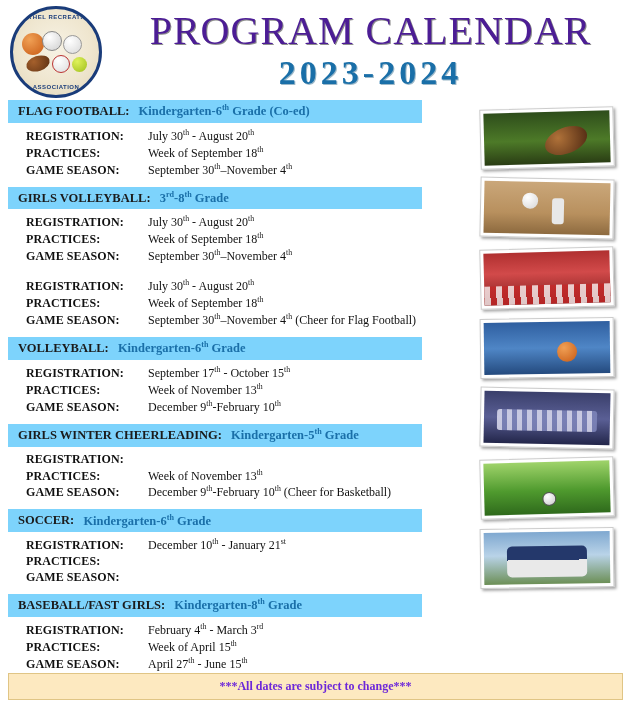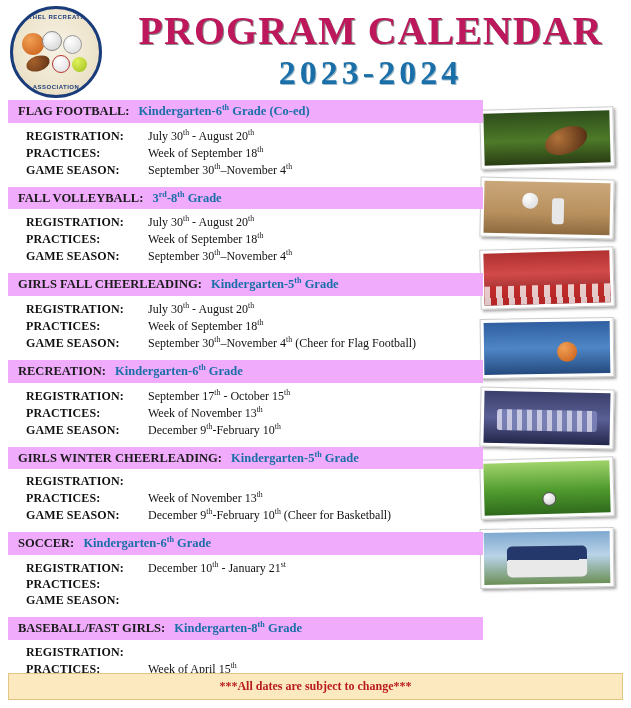--- a/index.html
+++ b/index.html
@@ -63,22 +63,22 @@
   .title-wrap {
     position: absolute;
     left: 110px;
     right: 0;
     top: 10px;
     text-align: center;
   }
   .title {
     font-family: "Liberation Serif", serif;
     font-size: 40px;
-    font-weight: bold;
-    color: #be185d;
+    font-weight: normal;
+    color: #4c1d95;
     letter-spacing: 1px;
     line-height: 1.05;
     text-shadow: 1px 1px 0 #8d8d8d;
   }
   .subtitle {
     font-family: Liberation Serif, serif;
     font-size: 34px;
     font-weight: bold;
     color: #1a6fa8;
     letter-spacing: 4px;
@@ -90,23 +90,23 @@
   .content {
     position: relative;
     padding: 0 8px;
     box-sizing: border-box;
   }
   .section {
     position: relative;
     margin-bottom: 6px;
   }
   .band {
-    background: #f0abfc;
+    background: #7dd3fc;
     padding: 3px 6px 3px 10px;
-    width: 475px;
+    width: 414px;
     box-sizing: border-box;
     font-family: "Liberation Serif", serif;
     font-size: 12.5px;
     font-weight: bold;
     color: #1b1b1b;
     line-height: 1.25;
   }
   .band .grade {
     color: #1a6fa8;
     margin-left: 6px;
@@ -209,21 +209,21 @@
   .footer {
     position: absolute;
     left: 8px;
     right: 8px;
     bottom: 8px;
     background: #fde9c0;
     border: 1px solid #e0c585;
     text-align: center;
     font-size: 12px;
     font-weight: bold;
-    color: #b91c1c;
+    color: #6d28d9;
     padding: 5px 6px;
     font-family: "Liberation Serif", serif;
   }
 </style>
 </head>
 <body>
 
 <div class="header">
   <div class="logo">
     <div class="ring-text ring-top">BETHEL RECREATION</div>
@@ -285,63 +285,59 @@
       </div>
       <div class="row">
         <span class="lbl">GAME SEASON:</span>
         <span class="val">September 30<sup>th</sup>–November 4<sup>th</sup></span>
       </div>
     </div>
   </div>
 
   <div class="section">
     <div class="band">
-      <span>FALL VOLLEYBALL:</span>
+      <span>GIRLS VOLLEYBALL:</span>
       <span class="grade">3<sup>rd</sup>-8<sup>th</sup> Grade</span>
     </div>
     <div class="rows">
       <div class="row">
         <span class="lbl">REGISTRATION:</span>
         <span class="val">July 30<sup>th</sup> - August 20<sup>th</sup></span>
       </div>
       <div class="row">
         <span class="lbl">PRACTICES:</span>
         <span class="val">Week of September 18<sup>th</sup></span>
       </div>
       <div class="row">
         <span class="lbl">GAME SEASON:</span>
         <span class="val">September 30<sup>th</sup>–November 4<sup>th</sup></span>
       </div>
     </div>
   </div>
 
   <div class="section">
-    <div class="band">
-      <span>GIRLS FALL CHEERLEADING:</span>
-      <span class="grade">Kindergarten-5<sup>th</sup> Grade</span>
-    </div>
     <div class="rows">
       <div class="row">
         <span class="lbl">REGISTRATION:</span>
         <span class="val">July 30<sup>th</sup> - August 20<sup>th</sup></span>
       </div>
       <div class="row">
         <span class="lbl">PRACTICES:</span>
         <span class="val">Week of September 18<sup>th</sup></span>
       </div>
       <div class="row">
         <span class="lbl">GAME SEASON:</span>
         <span class="val">September 30<sup>th</sup>–November 4<sup>th</sup> (Cheer for Flag Football)</span>
       </div>
     </div>
   </div>
 
   <div class="section">
     <div class="band">
-      <span>RECREATION:</span>
+      <span>VOLLEYBALL:</span>
       <span class="grade">Kindergarten-6<sup>th</sup> Grade</span>
     </div>
     <div class="rows">
       <div class="row">
         <span class="lbl">REGISTRATION:</span>
         <span class="val">September 17<sup>th</sup> - October 15<sup>th</sup></span>
       </div>
       <div class="row">
         <span class="lbl">PRACTICES:</span>
         <span class="val">Week of November 13<sup>th</sup></span>
@@ -393,20 +389,21 @@
   </div>
 
   <div class="section">
     <div class="band">
       <span>BASEBALL/FAST GIRLS:</span>
       <span class="grade">Kindergarten-8<sup>th</sup> Grade</span>
     </div>
     <div class="rows">
       <div class="row">
         <span class="lbl">REGISTRATION:</span>
+        <span class="val">February 4<sup>th</sup> - March 3<sup>rd</sup></span>
       </div>
       <div class="row">
         <span class="lbl">PRACTICES:</span>
         <span class="val">Week of April 15<sup>th</sup></span>
       </div>
       <div class="row">
         <span class="lbl">GAME SEASON:</span>
         <span class="val">April 27<sup>th</sup> - June 15<sup>th</sup></span>
       </div>
     </div>

